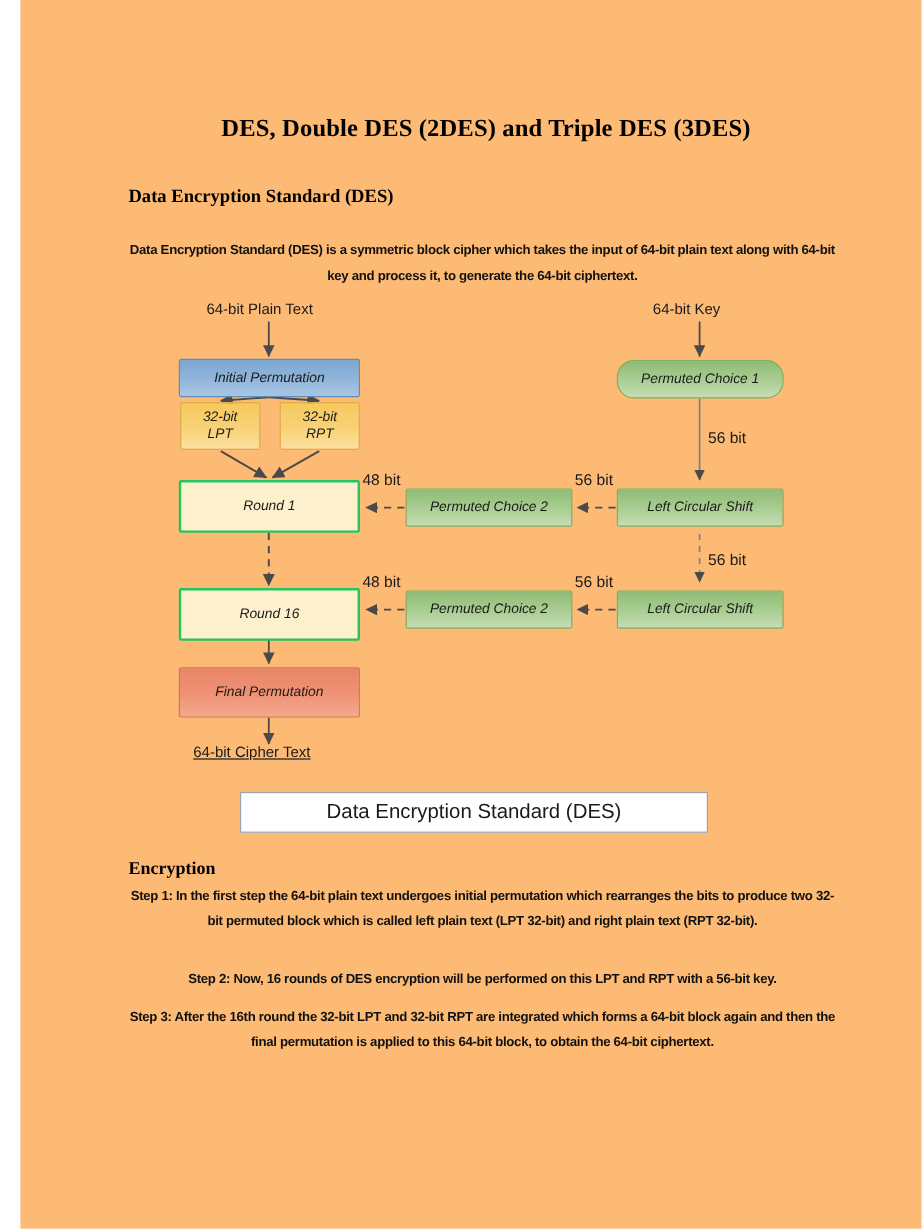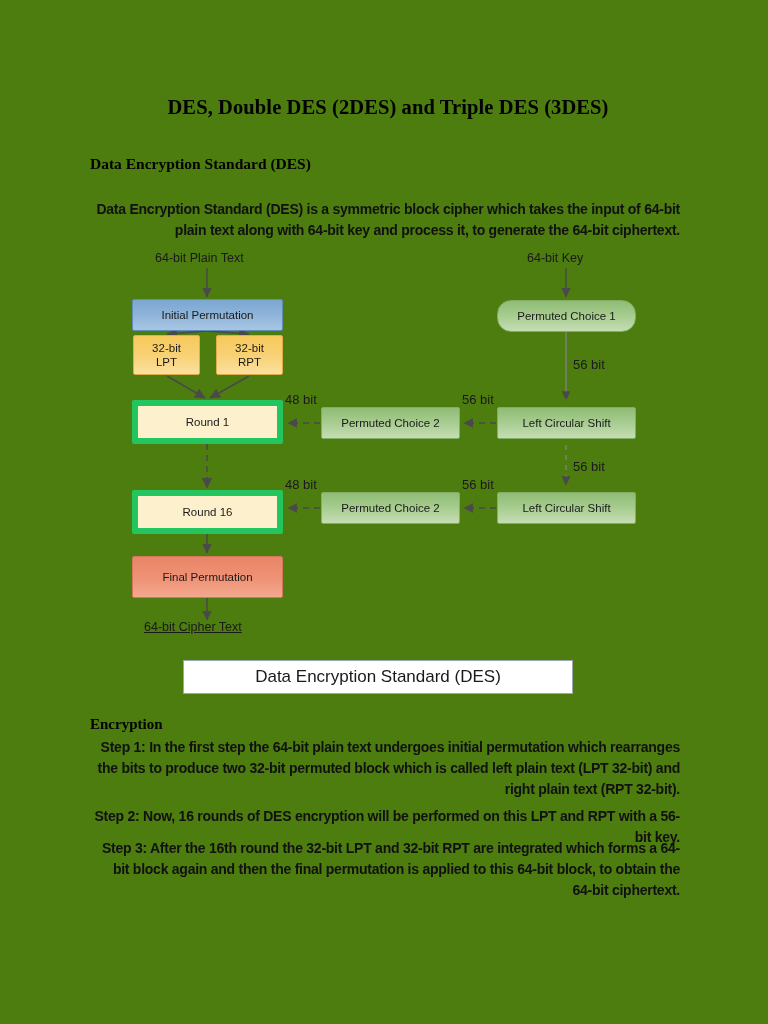--- a/index.html
+++ b/index.html
@@ -12,21 +12,22 @@
     height: 1024px;
     position: relative;
     font-family: "Liberation Sans", sans-serif;
     color: #000000;
     overflow: hidden;
   }
 
   .page {
     position: absolute;
     inset: 0;
-    background: #4d7c0f;
+    background: #fdba74;
+    margin-left: 17px;
   }
 
   
   .doc-title {
     position: absolute;
     left: 88px;
     top: 96px;
     width: 600px;
     text-align: center;
     font-family: "Liberation Serif", serif;
@@ -45,25 +46,25 @@
   }
   #h-des { top: 155px; }
   #h-encryption { top: 716px; font-size: 15px; text-align: center; }
 
   .para {
     position: absolute;
     left: 90px;
     width: 590px;
     font-family: "Liberation Sans", sans-serif;
     font-weight: bold;
-    font-size: 14px;
+    font-size: 11px;
     line-height: 21px;
     letter-spacing: -0.25px;
     color: #111;
-    text-align: right;
+    text-align: center;
   }
   #p-intro { top: 199px; }
   #p-step1 { top: 737px; }
   #p-step2 { top: 806px; }
   #p-step3 { top: 838px; }
 
   
   #diagram {
     position: absolute;
     left: 0;
@@ -77,33 +78,34 @@
     box-sizing: border-box;
     display: flex;
     align-items: center;
     justify-content: center;
     text-align: center;
     font-family: "Liberation Sans", sans-serif;
     font-size: 11.5px;
     color: #1a1a1a;
     border-radius: 2px;
     line-height: 1.25;
+    font-style: italic;
   }
 
   .node-blue {
     background: linear-gradient(180deg, #7ba7d2 0%, #8fb4d9 50%, #a8c6e3 100%);
     border: 1px solid #5f8cb8;
   }
   .node-gold {
     background: linear-gradient(180deg, #f6c95c 0%, #f8d277 55%, #fbe0a0 100%);
     border: 1px solid #dfae48;
   }
   .node-cream {
     background: #fcf0cd;
-    border: 6px solid #22c55e;
+    border: 2px solid #22c55e;
   }
   .node-salmon {
     background: linear-gradient(180deg, #ea8567 0%, #ef9276 55%, #f3a98f 100%);
     border: 1px solid #d4765b;
   }
   .node-green {
     background: linear-gradient(180deg, #8fbc75 0%, #a5cb8d 45%, #c5ddb3 100%);
     border: 1px solid #7fae64;
   }
 

